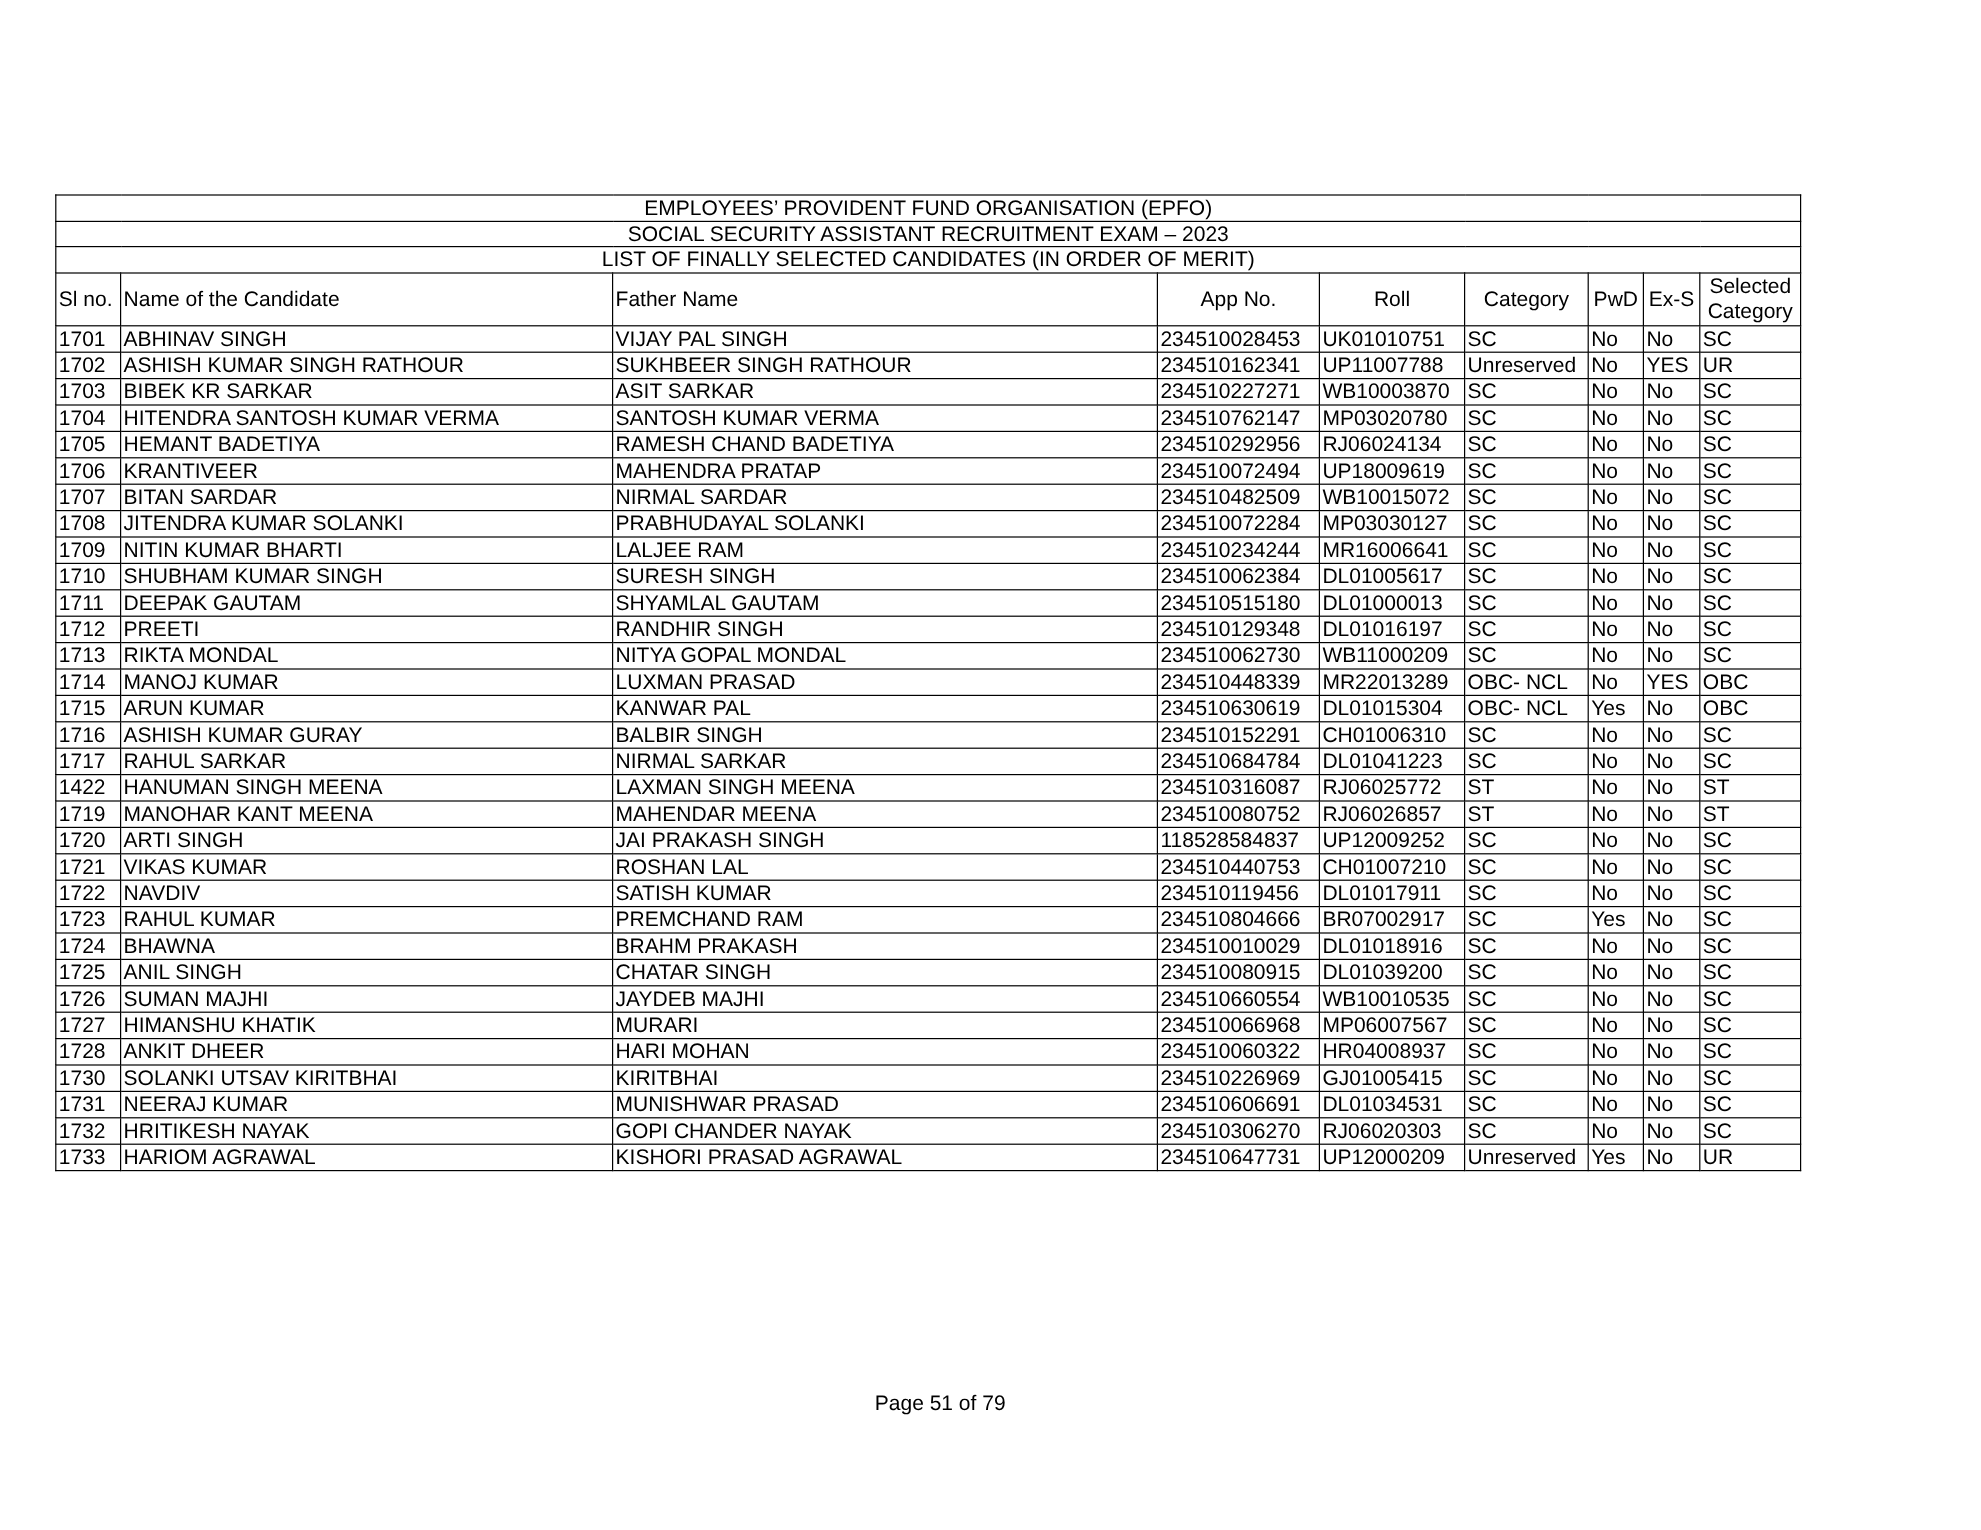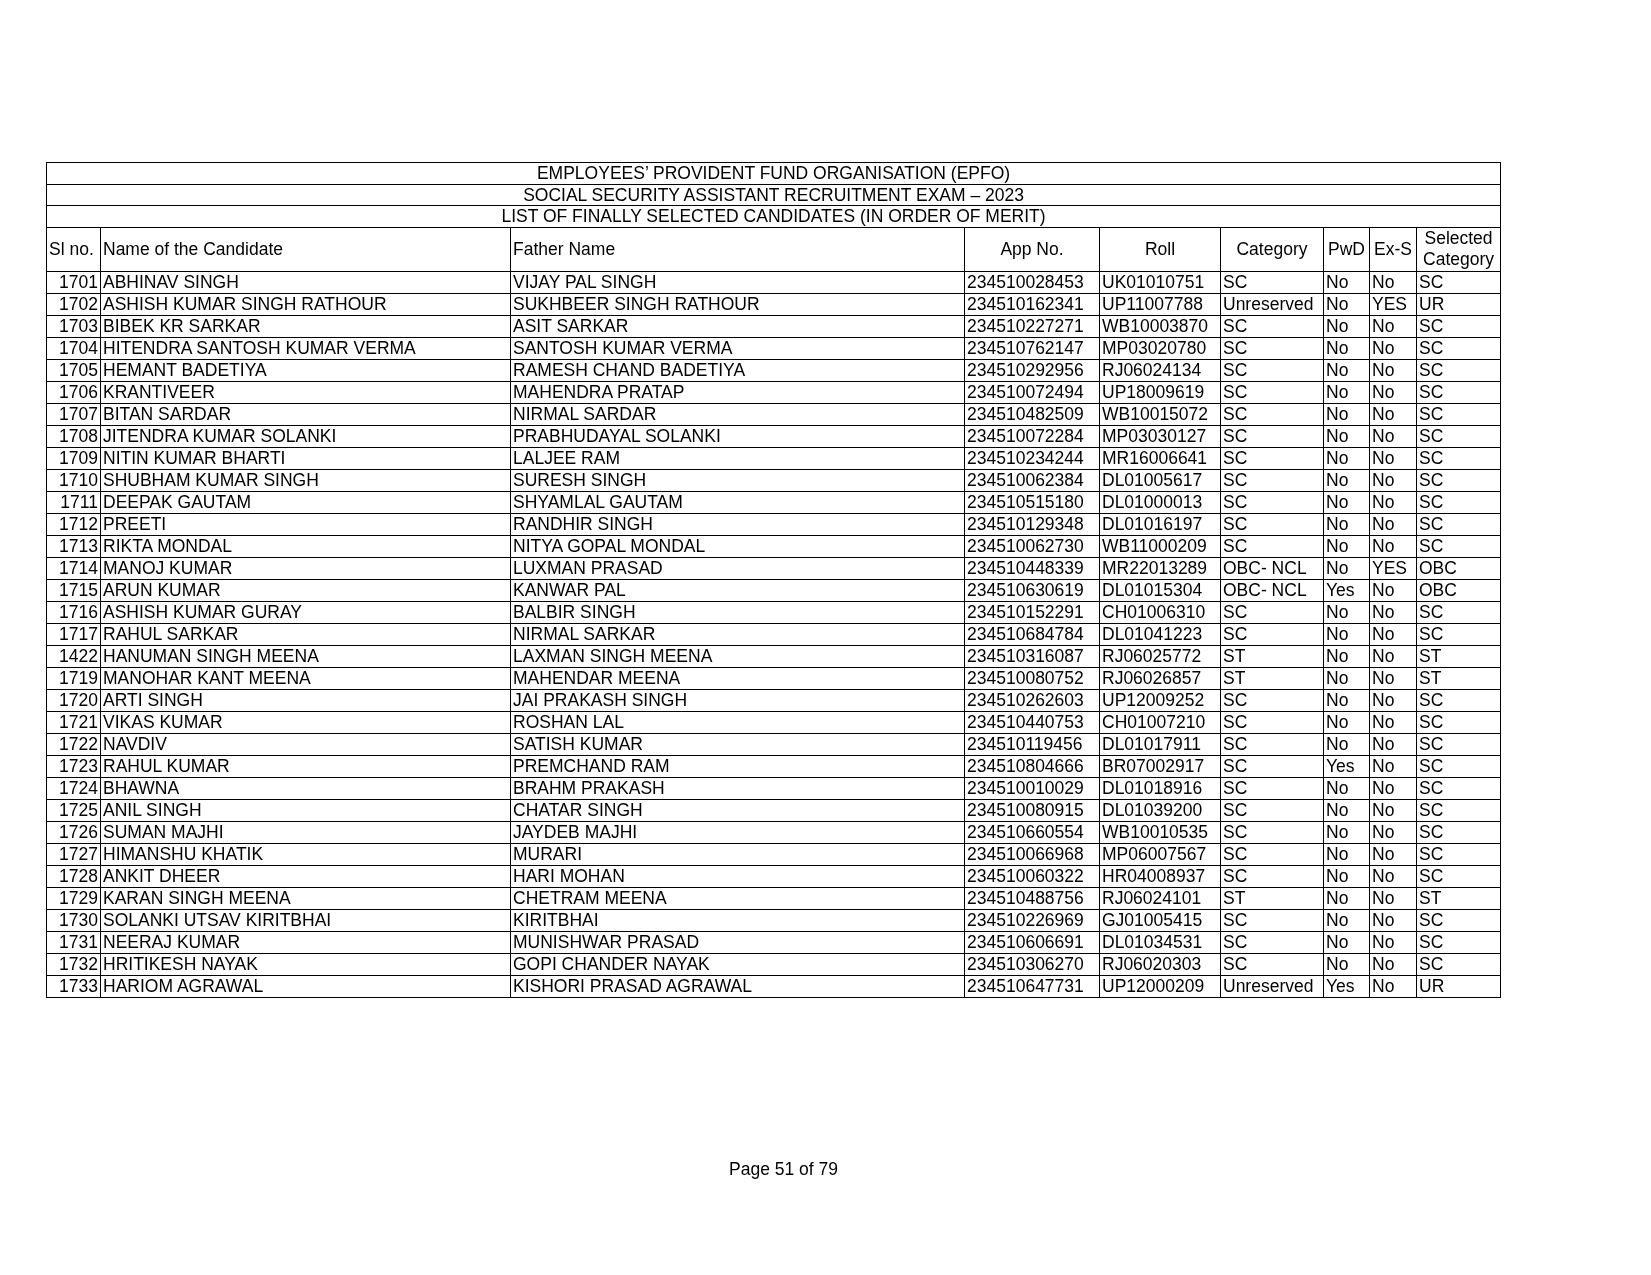--- a/index.html
+++ b/index.html
@@ -6,21 +6,21 @@
   body { width:1651px; height:1275px; position:relative; overflow:hidden;
          font-family:"Liberation Sans", sans-serif; color:#000; }
   .sheet { position:absolute; left:46px; top:162px; width:1454px; }
   table { border-collapse:collapse; width:1454px; table-layout:fixed; font-size:17.5px; }
   td, th { border:1.6px solid #000; padding:0 2px; height:21px; line-height:21px;
            white-space:nowrap; overflow:hidden; font-weight:normal; }
   .title td { text-align:center; height:20.5px; line-height:20px; }
   .hdr th { height:43px; line-height:21px; }
   .c { text-align:center; }
   .l { text-align:left; }
-  .r { text-align:right; }
+  .r { text-align:left; }
   .wrap { white-space:normal;margin-left:14px; }
   .footer { position:absolute; top:1141px; left:1px; width:1565px; text-align:center;
             font-size:17.5px;margin-top:18px; }
 </style>
 </head>
 <body>
 
 <div class="sheet">
   <table>
     <colgroup>
@@ -261,21 +261,21 @@
           <td class="l">RJ06026857</td>
           <td class="l">ST</td>
           <td class="l">No</td>
           <td class="l">No</td>
           <td class="l">ST</td>
         </tr>
         <tr>
           <td class="r">1720</td>
           <td class="l">ARTI SINGH</td>
           <td class="l">JAI PRAKASH SINGH</td>
-          <td class="l">234510262603</td>
+          <td class="l">118528584837</td>
           <td class="l">UP12009252</td>
           <td class="l">SC</td>
           <td class="l">No</td>
           <td class="l">No</td>
           <td class="l">SC</td>
         </tr>
         <tr>
           <td class="r">1721</td>
           <td class="l">VIKAS KUMAR</td>
           <td class="l">ROSHAN LAL</td>
@@ -355,31 +355,20 @@
         <tr>
           <td class="r">1728</td>
           <td class="l">ANKIT DHEER</td>
           <td class="l">HARI MOHAN</td>
           <td class="l">234510060322</td>
           <td class="l">HR04008937</td>
           <td class="l">SC</td>
           <td class="l">No</td>
           <td class="l">No</td>
           <td class="l">SC</td>
-        </tr>
-        <tr>
-          <td class="r">1729</td>
-          <td class="l">KARAN SINGH MEENA</td>
-          <td class="l">CHETRAM MEENA</td>
-          <td class="l">234510488756</td>
-          <td class="l">RJ06024101</td>
-          <td class="l">ST</td>
-          <td class="l">No</td>
-          <td class="l">No</td>
-          <td class="l">ST</td>
         </tr>
         <tr>
           <td class="r">1730</td>
           <td class="l">SOLANKI UTSAV KIRITBHAI</td>
           <td class="l">KIRITBHAI</td>
           <td class="l">234510226969</td>
           <td class="l">GJ01005415</td>
           <td class="l">SC</td>
           <td class="l">No</td>
           <td class="l">No</td>

